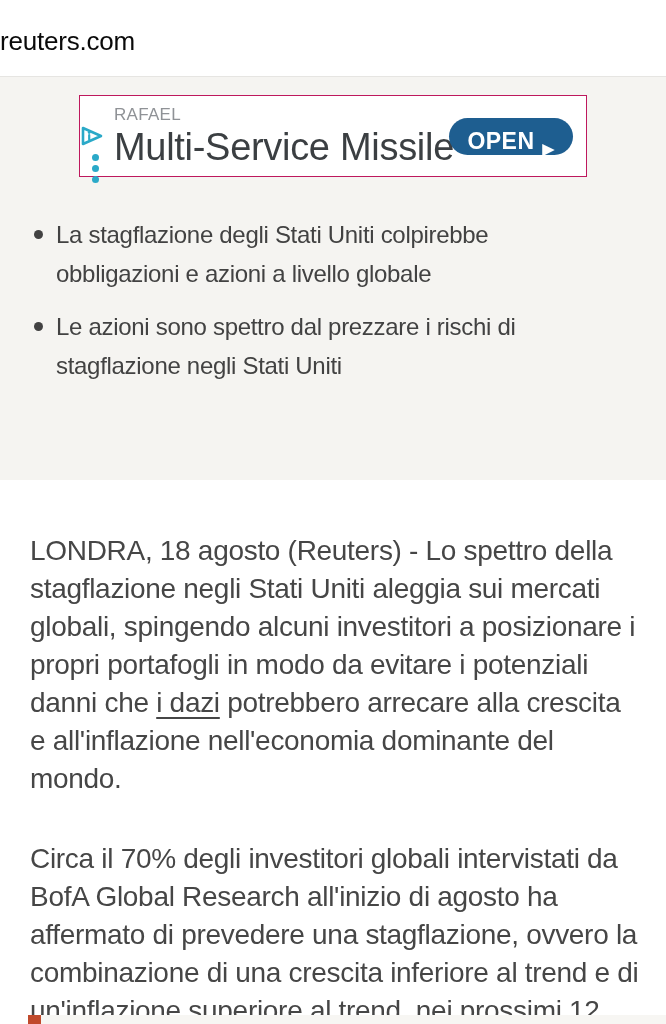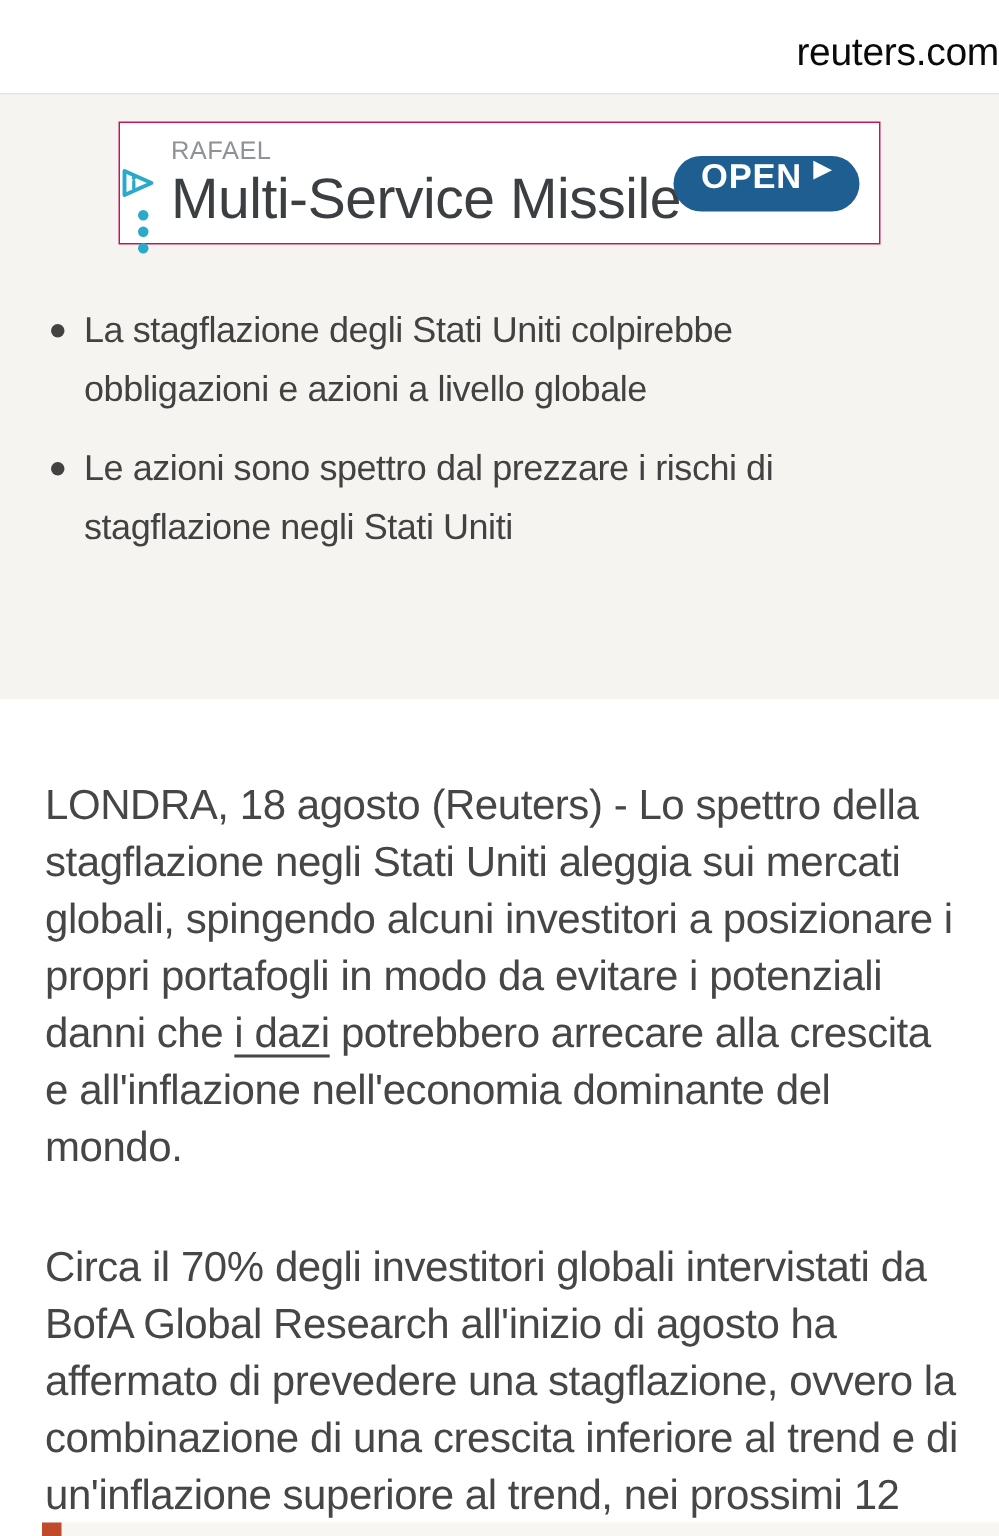--- a/index.html
+++ b/index.html
@@ -9,25 +9,25 @@
     width: 666px;
     height: 1024px;
     margin: 0 auto;
     background: #ffffff;
     overflow: hidden;
     font-family: "Liberation Sans", sans-serif;
   }
 
   
   .browser-header {
-    height: 62px;
+    height: 76px;
     background: #ffffff;
     display: flex;
     align-items: center;
-    justify-content: flex-end;
+    justify-content: flex-start;
     padding-top: 6px;
   }
   .browser-title {
     font-size: 26px;
     color: #0a0a0a;
     letter-spacing: -0.2px;
   }
 
   
   .summary-band {
@@ -92,21 +92,21 @@
     height: 37px;
     border: none;
     border-radius: 25px;
     background: #1e5e90;
     color: #ffffff;
     font-family: "Liberation Sans", sans-serif;
     font-size: 23px;
     font-weight: 700;
     letter-spacing: 0.5px;
     display: flex;
-    align-items: flex-start;
+    align-items: flex-end;
     justify-content: center;
     gap: 8px;
     cursor: pointer;
   }
   .ad-cta .arrow { font-size: 15px; line-height: 1; transform: translateY(1px); }
 
   
   .summary-list {
     list-style: none;
     margin: 38px 34px 7px 32px;

